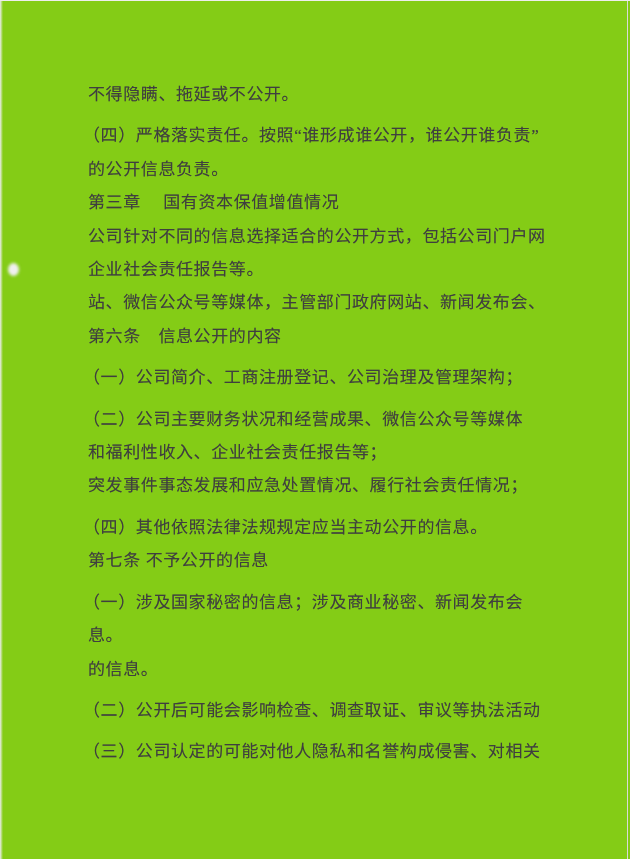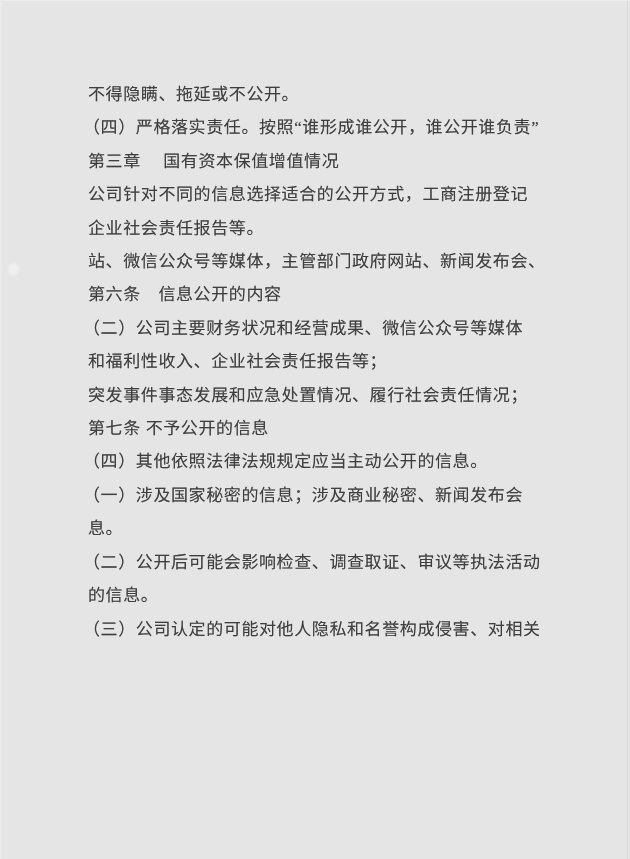--- a/index.html
+++ b/index.html
@@ -10,21 +10,21 @@
   body {
     width: 630px;
     height: 859px;
     position: relative;
     overflow: hidden;
     font-family: "Liberation Serif", serif;
   }
   .page {
     position: absolute;
     inset: 0;
-    background: #e5e5e5;
+    background: #84cc16;
     border-top: 1px solid #ededed;
   }
   .edge-right {
     position: absolute;
     top: 0;
     bottom: 0;
     right: 2px;
     width: 1px;
     background: #d9d9d9;
   }
@@ -59,43 +59,46 @@
     letter-spacing: 0.6px;
     color: #3f3f3f;
     white-space: nowrap;
     text-shadow: 0 0 0.5px rgba(70,70,70,0.45);
   }
   .line.heading {
     letter-spacing: 0.6px;
   }
   .line.outdent {
     margin-left: -5px;
+    margin-top: 8px;
   }
 </style>
 </head>
 <body>
 
 <div class="page">
   <div class="edge-left-shade"></div>
   <div class="scan-smudge"></div>
 
   <div class="content">
     <p class="line">不得隐瞒、拖延或不公开。</p>
     <p class="line outdent">（四）严格落实责任。按照“谁形成谁公开，谁公开谁负责”</p>
+    <p class="line">的公开信息负责。</p>
     <p class="line heading">第三章　 国有资本保值增值情况</p>
-    <p class="line">公司针对不同的信息选择适合的公开方式，工商注册登记</p>
+    <p class="line">公司针对不同的信息选择适合的公开方式，包括公司门户网</p>
     <p class="line">企业社会责任报告等。</p>
     <p class="line">站、微信公众号等媒体，主管部门政府网站、新闻发布会、</p>
     <p class="line heading">第六条　信息公开的内容</p>
+    <p class="line outdent">（一）公司简介、工商注册登记、公司治理及管理架构；</p>
     <p class="line outdent">（二）公司主要财务状况和经营成果、微信公众号等媒体</p>
     <p class="line">和福利性收入、企业社会责任报告等；</p>
     <p class="line">突发事件事态发展和应急处置情况、履行社会责任情况；</p>
+    <p class="line outdent">（四）其他依照法律法规规定应当主动公开的信息。</p>
     <p class="line heading">第七条 不予公开的信息</p>
-    <p class="line outdent">（四）其他依照法律法规规定应当主动公开的信息。</p>
     <p class="line outdent">（一）涉及国家秘密的信息；涉及商业秘密、新闻发布会</p>
     <p class="line">息。</p>
+    <p class="line">的信息。</p>
     <p class="line outdent">（二）公开后可能会影响检查、调查取证、审议等执法活动</p>
-    <p class="line">的信息。</p>
     <p class="line outdent">（三）公司认定的可能对他人隐私和名誉构成侵害、对相关</p>
   </div>
 
   <div class="edge-right"></div>
 </div>
 
 </body></html>

